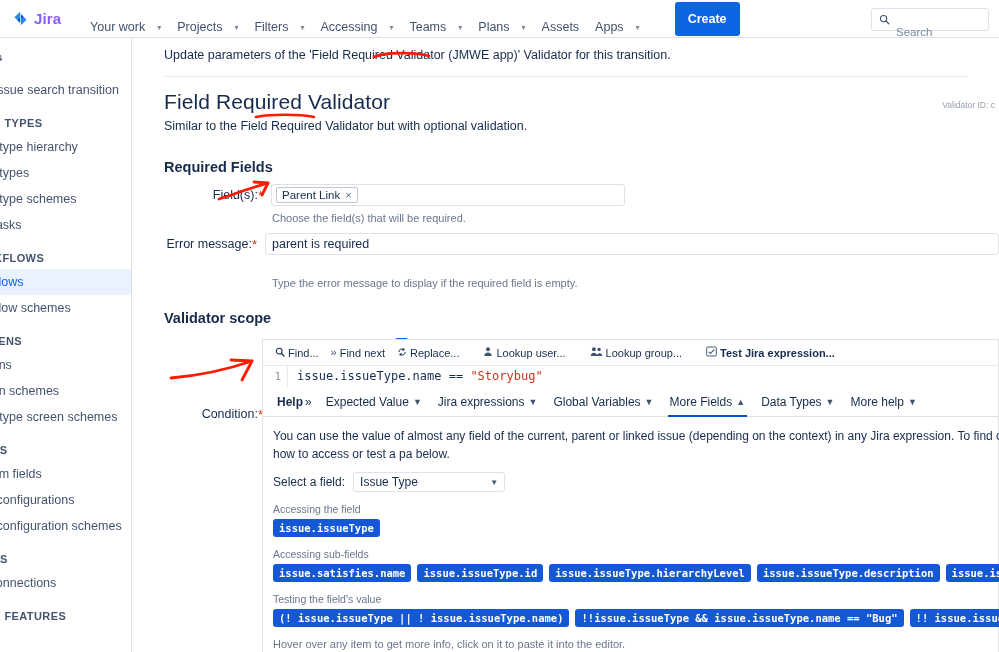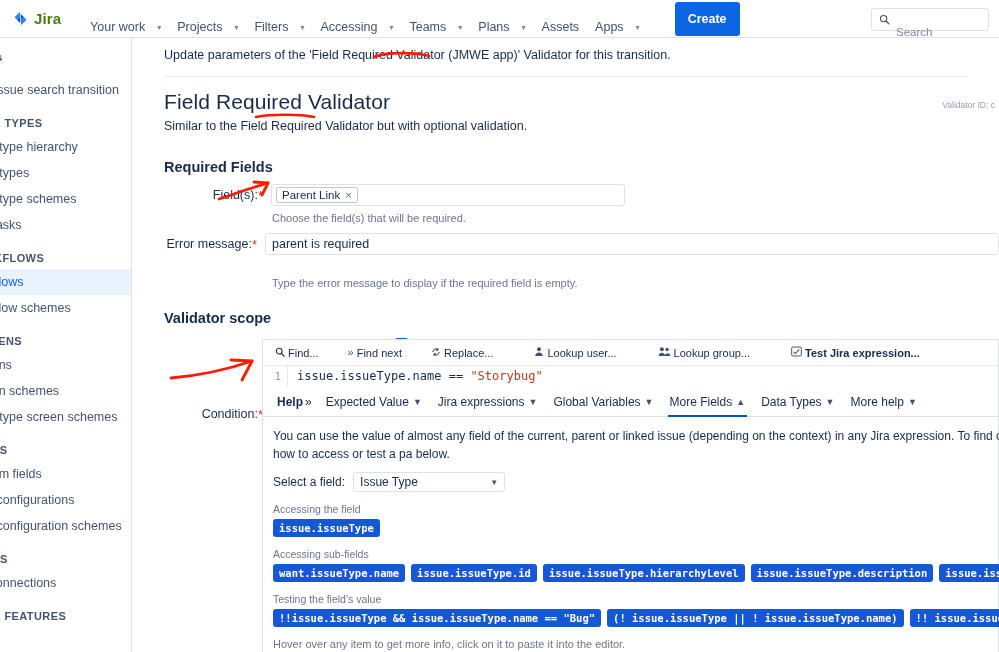--- a/index.html
+++ b/index.html
@@ -13,21 +13,21 @@
   #app { position: relative; width: 999px; height: 652px; }
 
   
   .topnav {
     position: absolute; top: 0; left: 0; width: 999px; height: 38px;
     background: #ffffff; border-bottom: 1px solid #dfe1e6;
     display: flex; align-items: center; padding-left: 12px;
   }
   .jira-logo { display: flex; align-items: center; gap: 5px; margin-right: 22px; }
   .jira-mark { width: 17px; height: 17px; position: relative; }
-  .jira-word { font-size: 15px; font-weight: 600; color: #4d7c0f; letter-spacing: .1px; }
+  .jira-word { font-size: 15px; font-weight: 600; color: #8b5cf6; letter-spacing: .1px; }
   .nav-items { display: flex; align-items: center; gap: 2px; }
   .nav-item {
     display: flex; align-items: center; gap: 12px;
     font-size: 12.5px; color: #42526e; padding: 5px 7px; border-radius: 3px;
     cursor: pointer; white-space: nowrap; margin-top: 16px;
   }
   .caret { font-size: 8px; color: #7a869a; line-height: 1; position: relative; top: 1px; }
   .create-btn {
     margin-left: 26px; background: #0c66e4; color: #fff;
     font-size: 12.5px; font-weight: 600; border: none; border-radius: 3px;
@@ -128,21 +128,21 @@
   .expl {
     font-size: 12.5px; color: #172b4d; padding-left: 262px; margin-top: 11px;
     white-space: nowrap;
   }
   .expl i { font-style: italic; }
 
   
   .editor-wrap { position: absolute; left: 262px; top: 339px; width: 737px; }
   .editor-box { border: 1px solid #dfe1e6; border-top: 1px solid #dfe1e6; background: #fff; }
   .ed-toolbar {
-    display: flex; align-items: center; gap: 17px;
+    display: flex; align-items: center; gap: 0;
     border-bottom: 1px solid #e6e8eb; padding: 4px 6px; background: #fff;
   }
   .tb-btn {
     display: flex; align-items: center; gap: 3px;
     font-size: 11px; color: #172b4d; padding: 2px 6px; cursor: pointer; white-space: nowrap;
   }
   .tb-btn.spaced { margin-left: 12px; }
   .tb-btn.strong { font-weight: 700; }
   .tb-ico { font-size: 11px; color: #42526e; line-height: 1; }
 
@@ -456,31 +456,31 @@
           </div>
         </div>
 
         <div class="grp-label">Accessing the field</div>
         <div class="chips">
           <span class="ctoken">issue.issueType</span>
         </div>
 
         <div class="grp-label">Accessing sub-fields</div>
         <div class="chips">
-          <span class="ctoken">want.issueType.name</span>
+          <span class="ctoken">issue.satisfies.name</span>
           <span class="ctoken">issue.issueType.id</span>
           <span class="ctoken">issue.issueType.hierarchyLevel</span>
           <span class="ctoken">issue.issueType.description</span>
           <span class="ctoken">issue.issueType.properties</span>
         </div>
 
         <div class="grp-label">Testing the field's value</div>
         <div class="chips">
+          <span class="ctoken">(! issue.issueType || ! issue.issueType.name)</span>
           <span class="ctoken">!!issue.issueType &amp;&amp; issue.issueType.name == "Bug"</span>
-          <span class="ctoken">(! issue.issueType || ! issue.issueType.name)</span>
           <span class="ctoken">!! issue.issueType &amp;&amp; !! issue.issueType.name</span>
         </div>
 
         <div class="foot-hint">Hover over any item to get more info, click on it to paste it into the editor.</div>
       </div>
     </div>
   </div>
 
   <svg class="anno" style="left:372px;top:50px" width="60" height="12" viewBox="0 0 60 12">
     <path d="M2 7 C14 2, 44 2, 57 6" stroke="#ff1a00" stroke-width="2.6" fill="none" stroke-linecap="round"></path>

